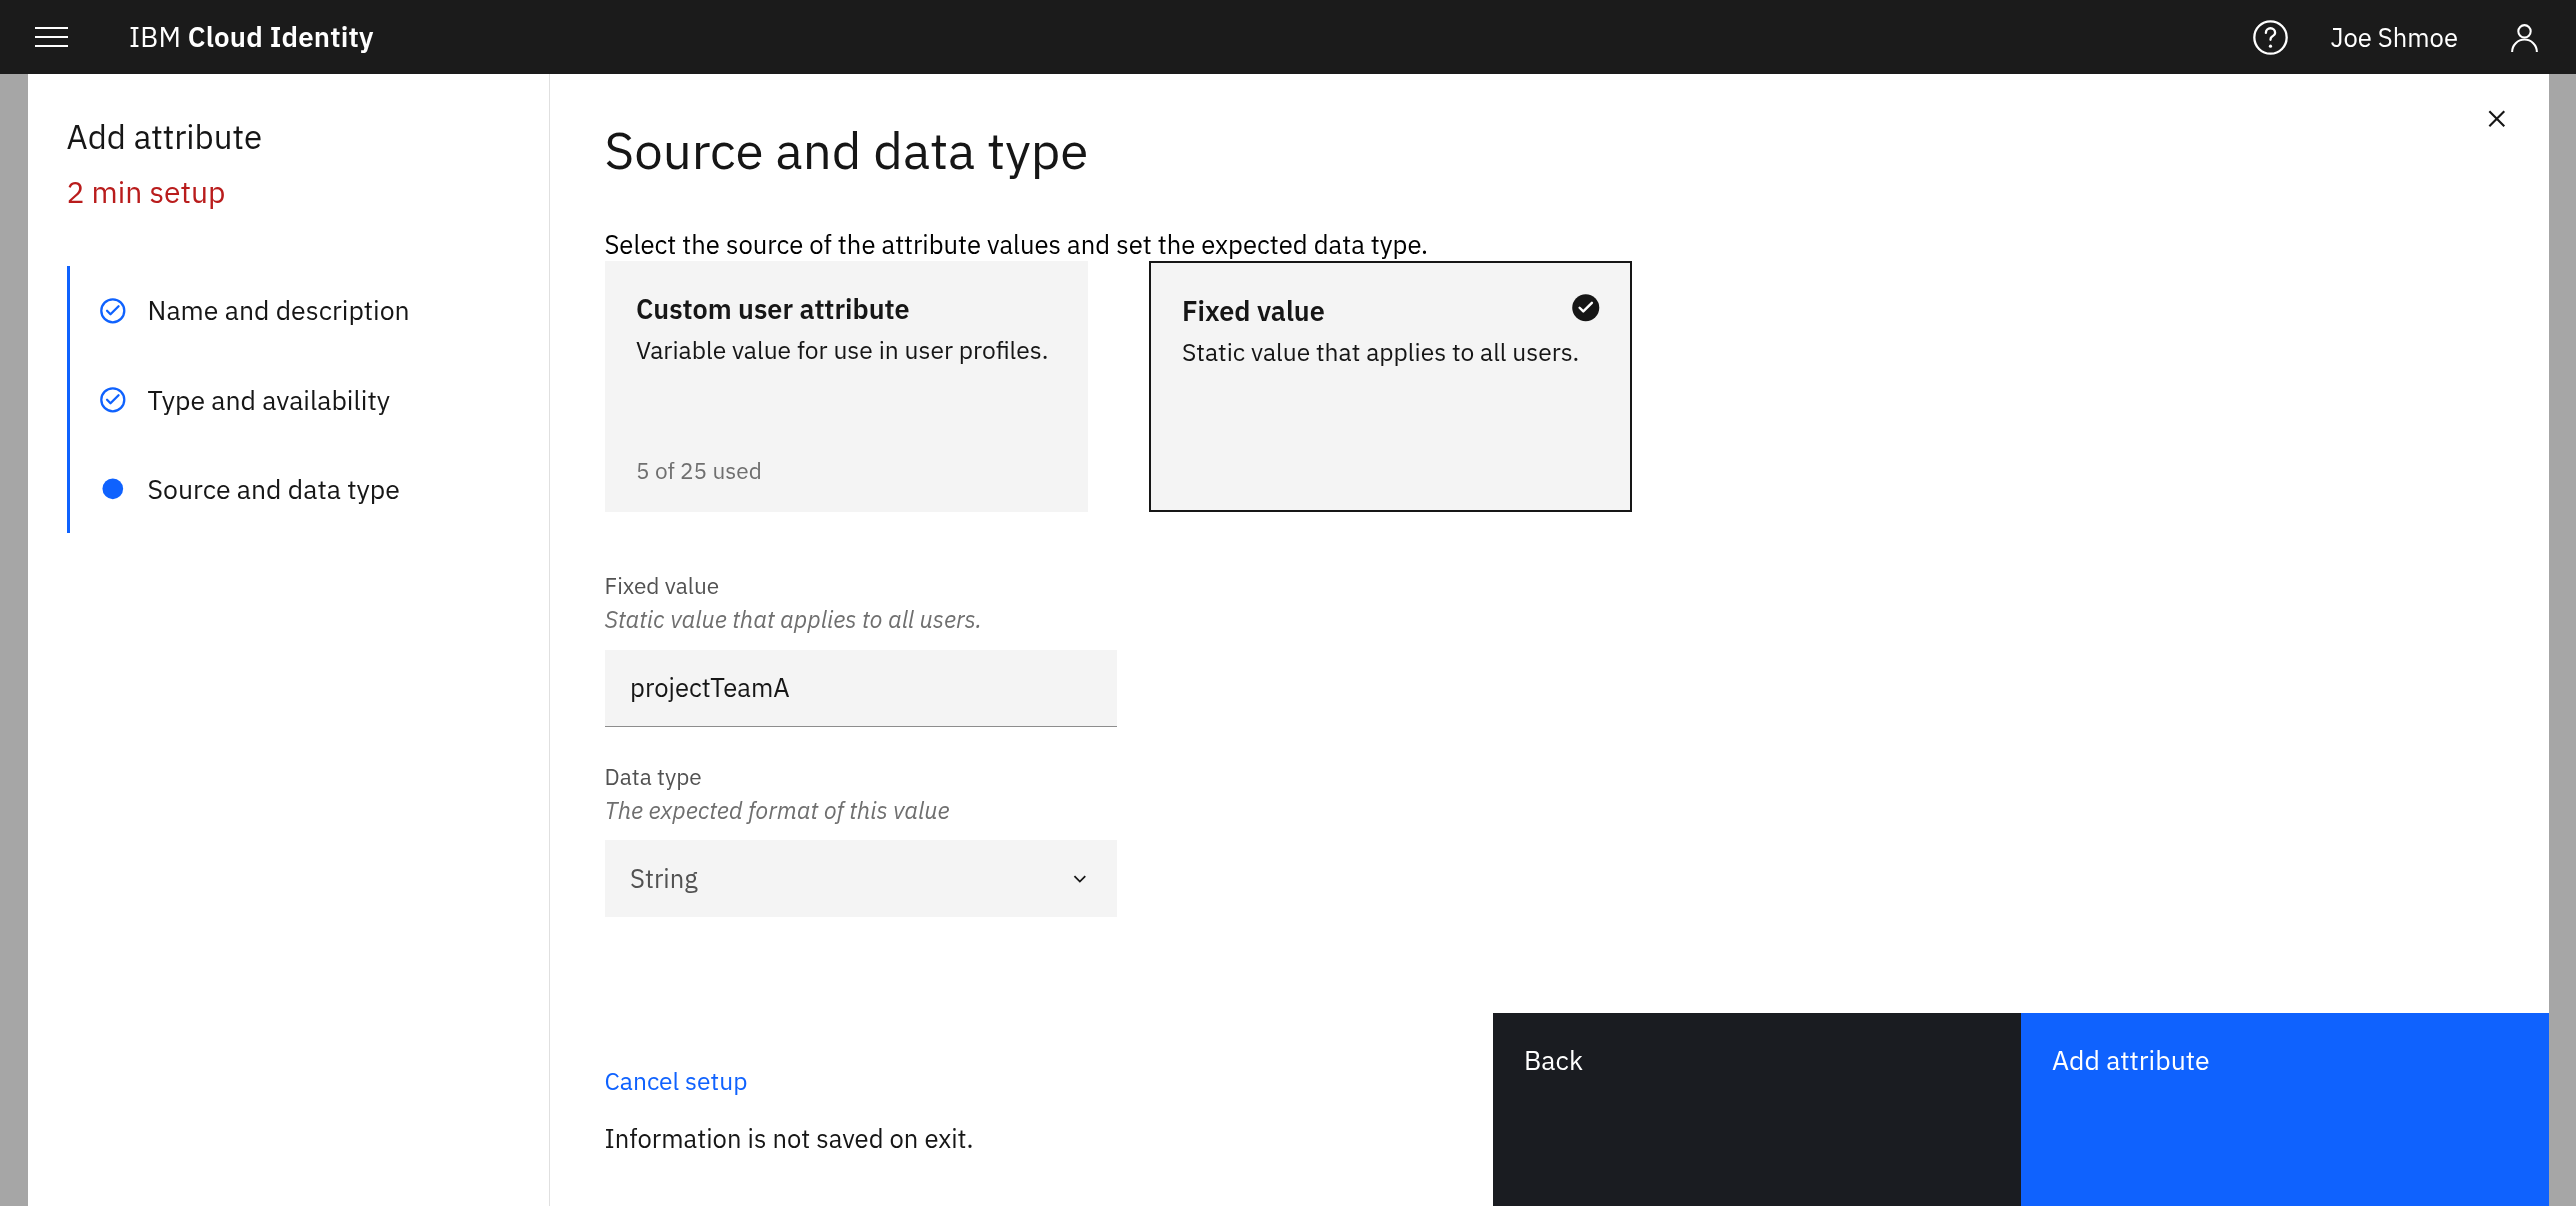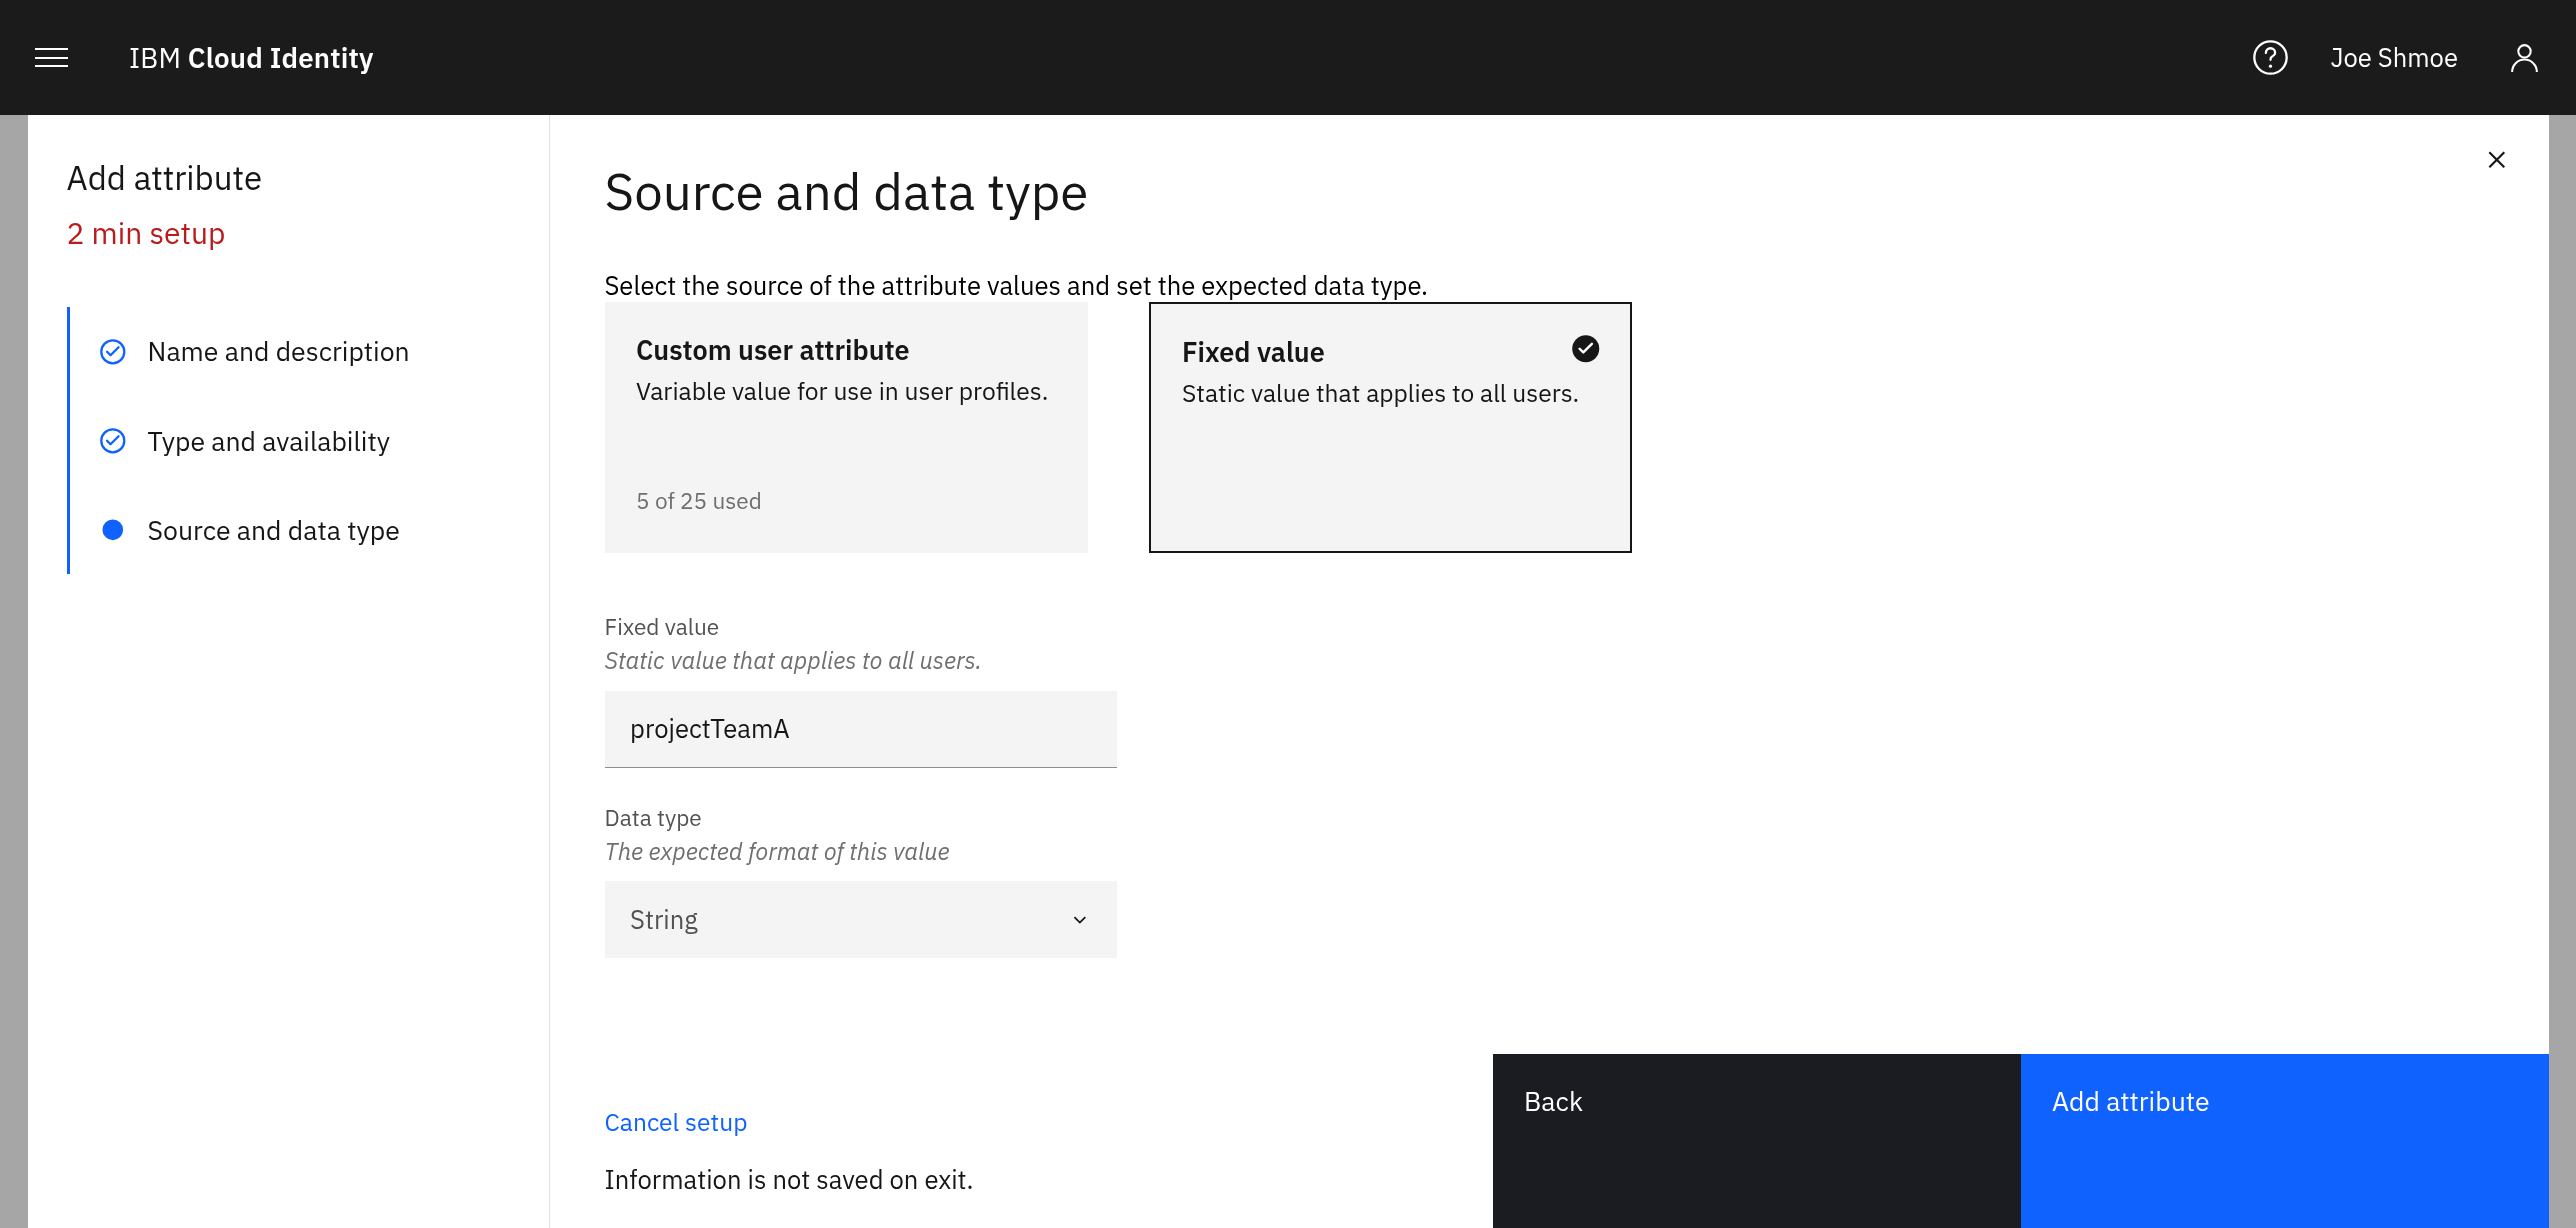--- a/index.html
+++ b/index.html
@@ -7,21 +7,21 @@
     width: 2576px;
     height: 1229px;
     font-family: "IBM Plex Sans", "Helvetica Neue", Arial, sans-serif;
     overflow: hidden;
     background: #fff;
   }
 
   
   .topbar {
     width: 100%;
-    height: 115px;
+    height: 74px;
     background: #1b1b1b;
     display: flex;
     align-items: center;
     color: #fff;
     padding: 0 35px;
   }
   .hamburger {
     width: 35px; height: 35px;
     display: flex; flex-direction: column;
     justify-content: center; gap: 6.9px;
@@ -163,21 +163,21 @@
     margin-bottom: 9.8px;
     color: #161616;
   }
   .tile p {
     font-size: 24.6px;
     line-height: 1.3;
     color: #161616;
   }
   .tile-footnote {
     position: absolute;
-    bottom: 38px; left: 31.5px;
+    bottom: 27px; left: 31.5px;
     font-size: 22.6px;
     color: #6f6f6f;
   }
 
   
   .field-block { margin-bottom: 35px; }
   .field-label {
     font-size: 22.6px;
     color: #525252;
     margin-bottom: 3.9px;

